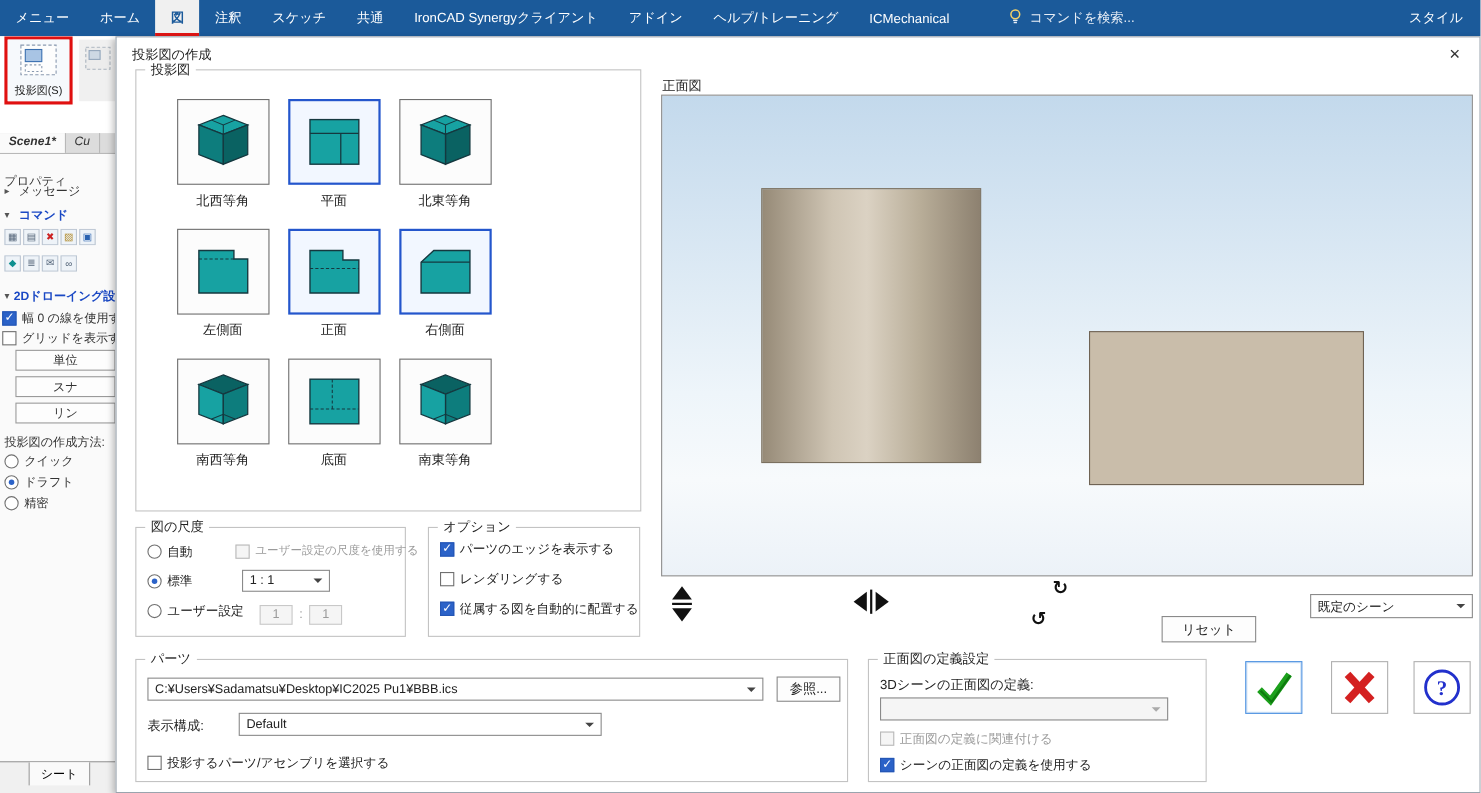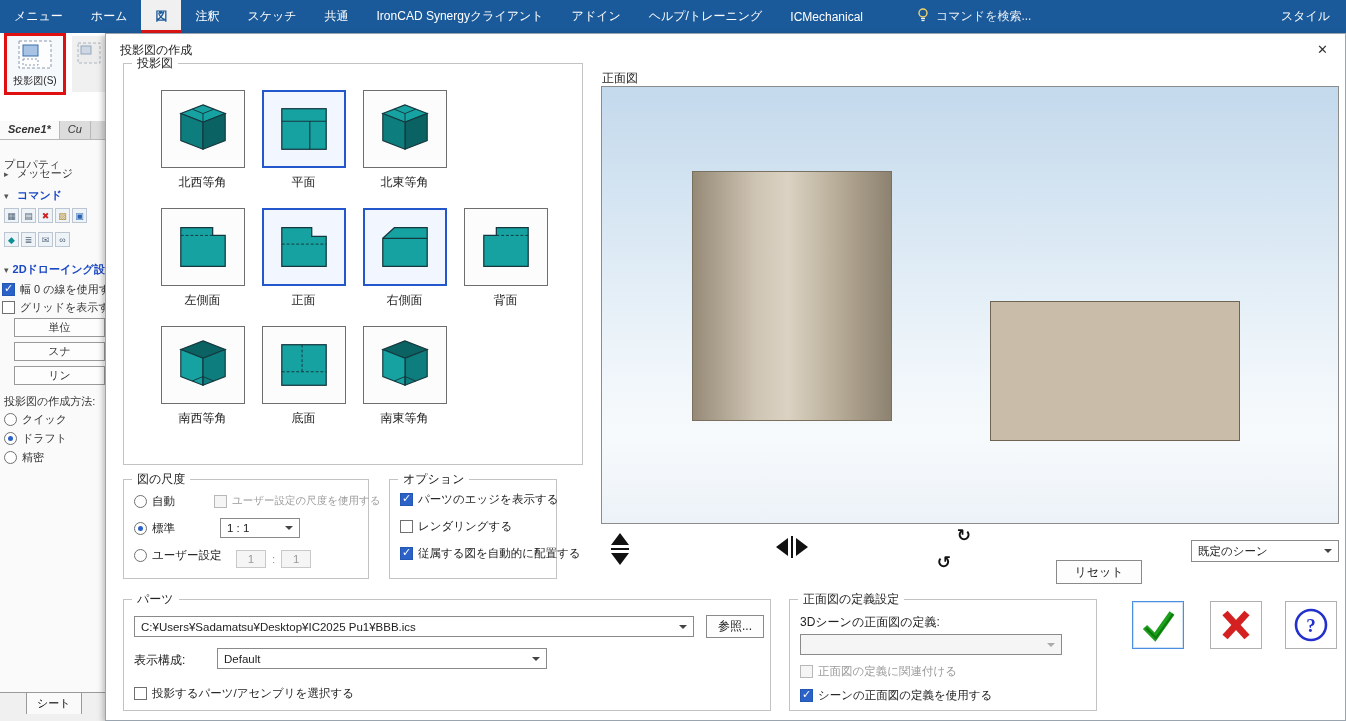--- a/index.html
+++ b/index.html
@@ -51,21 +51,21 @@
   .legend { position:absolute; top:-9px; left:8px; background:#fff; padding:0 5px; font-size:12px; color:#222; white-space:nowrap; }
 
   .gb-views { left:17px; top:29px; width:460px; height:402px; }
   .views-grid { position:absolute; left:28px; top:26px; display:grid; grid-template-columns:repeat(4,101px); grid-template-rows:repeat(3,118px); }
   .vcell { display:flex; flex-direction:column; align-items:center; }
   .thumb { width:84px; height:78px; border:1px solid #6e6e6e; background:#fcfcfc; display:flex; align-items:center; justify-content:center; }
   .thumb.selected { border:2px solid #2456cc; background:#f2f7ff; }
   .vlabel { margin-top:6px; font-size:12px; }
 
   .gb-scale { left:17px; top:445px; width:246px; height:100px; }
-  .gb-options { left:283px; top:445px; width:168px; height:100px; }
+  .gb-options { left:283px; top:445px; width:193px; height:100px; }
   .cbrow { position:absolute; display:flex; align-items:center; gap:5px; font-size:11.5px; white-space:nowrap; }
   .disabled-text { color:#9b9b9b; }
 
   .combo { position:absolute; background:#fff; border:1px solid #8a8a8a; display:flex; align-items:center; padding:0 18px 0 6px; font-size:11.5px; white-space:nowrap; overflow:hidden; }
   .combo::after { content:""; position:absolute; right:6px; top:50%; margin-top:-2px; border:4px solid transparent; border-top-color:#444; }
   .combo.disabled { background:#f5f5f5; color:#9b9b9b; }
   .combo.disabled::after { border-top-color:#aaa; }
   .ufield { position:absolute; display:flex; align-items:center; gap:6px; font-size:11.5px; color:#9b9b9b; }
   .ubox { width:30px; height:18px; border:1px solid #c8c8c8; background:#f5f5f5; display:flex; align-items:center; justify-content:center; }
 
@@ -316,29 +316,20 @@
           <div class="vcell" style="grid-column:3;grid-row:2;">
             <div class="thumb selected">
               <svg width="62" height="56" viewBox="0 0 64 58">
                 <polygon points="9,20 21,9 55,9 55,49 9,49" fill="#17a2a2" stroke="#15383f" stroke-width="1.3"></polygon>
                 <line x1="9" y1="20" x2="55" y2="20" stroke="#15383f" stroke-width="1.2"></line>
               </svg>
             </div>
             <div class="vlabel">右側面</div>
           </div>
 
-          <div class="vcell" style="grid-column:4;grid-row:2;">
-            <div class="thumb">
-              <svg width="62" height="56" viewBox="0 0 64 58">
-                <polygon points="9,17 22,17 22,9 55,9 55,49 9,49" fill="#17a2a2" stroke="#15383f" stroke-width="1.3"></polygon>
-                <line x1="22" y1="17" x2="55" y2="17" stroke="#15383f" stroke-dasharray="3,2"></line>
-              </svg>
-            </div>
-            <div class="vlabel">背面</div>
-          </div>
 
           <div class="vcell" style="grid-column:1;grid-row:3;">
             <div class="thumb">
               <svg width="62" height="56" viewBox="0 0 64 58">
                 <polygon points="32,4 55,13 32,22 9,13" fill="#0a6262" stroke="#15383f" stroke-width="1.2"></polygon>
                 <polygon points="9,13 32,22 32,50 9,41" fill="#17a2a2" stroke="#15383f" stroke-width="1.2"></polygon>
                 <polygon points="32,22 55,13 55,41 32,50" fill="#0d7d7d" stroke="#15383f" stroke-width="1.2"></polygon>
                 <polyline points="21,45.5 32,41 43,45.5" fill="none" stroke="#15383f"></polyline>
                   <line x1="32" y1="41" x2="32" y2="50" stroke="#15383f"></line>
               </svg>

